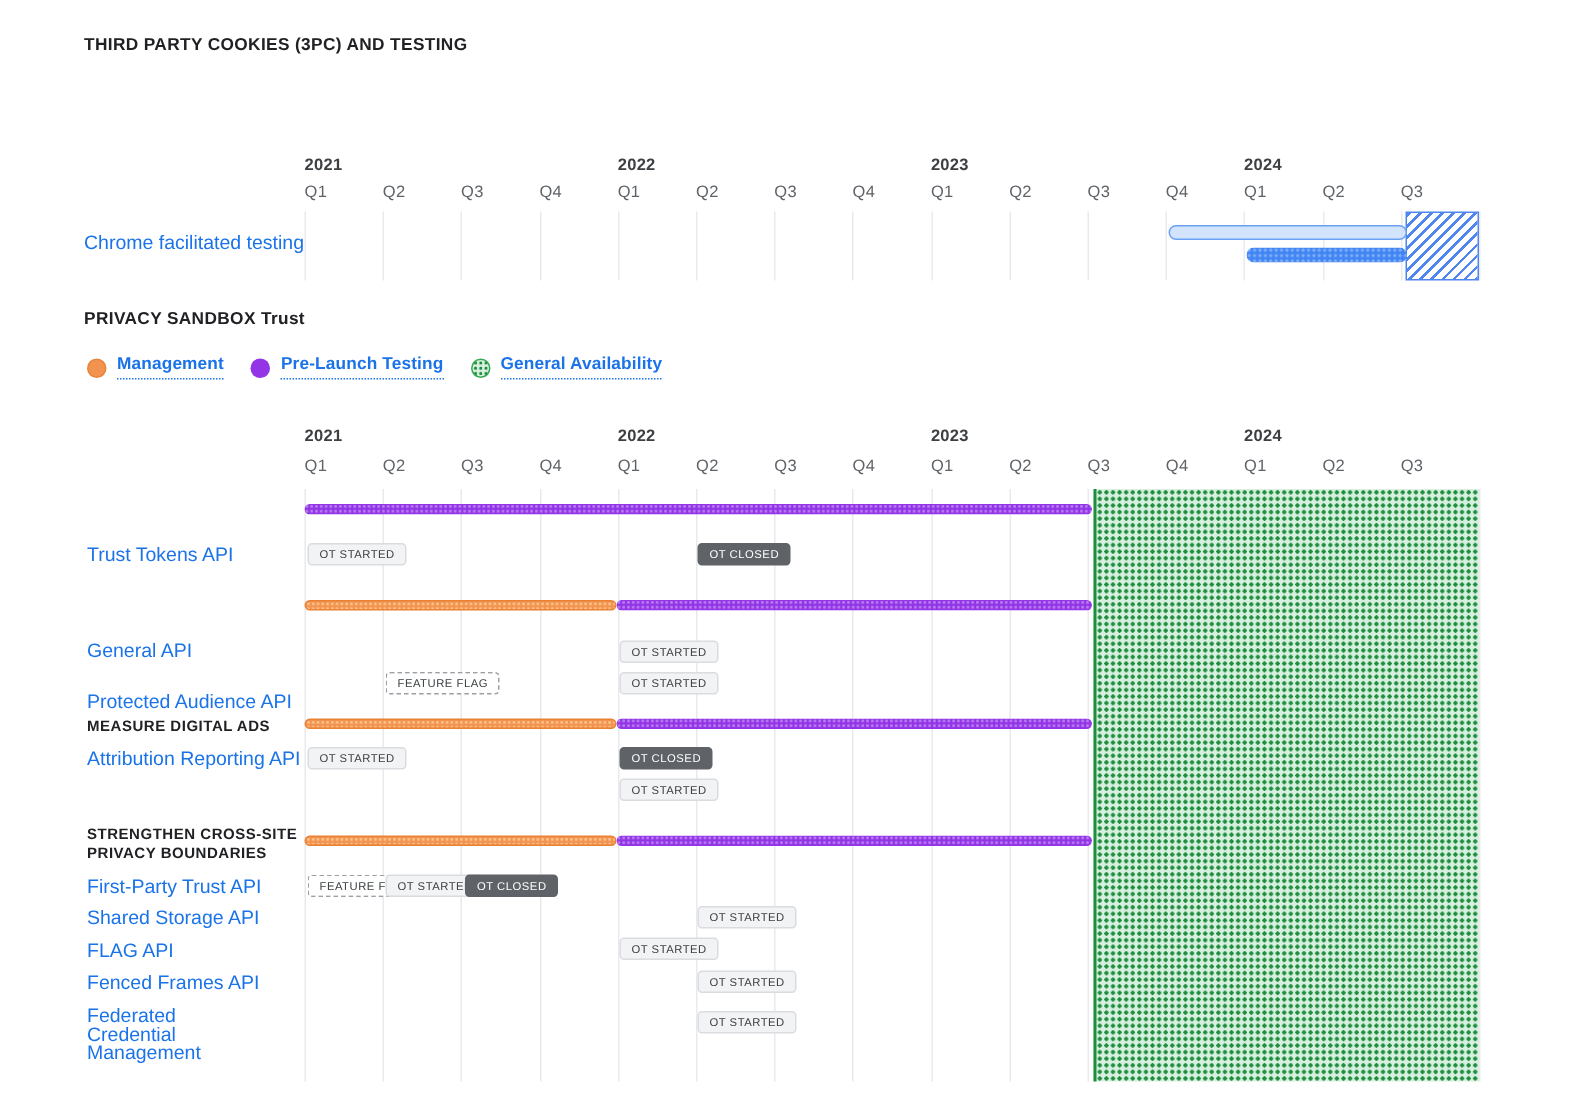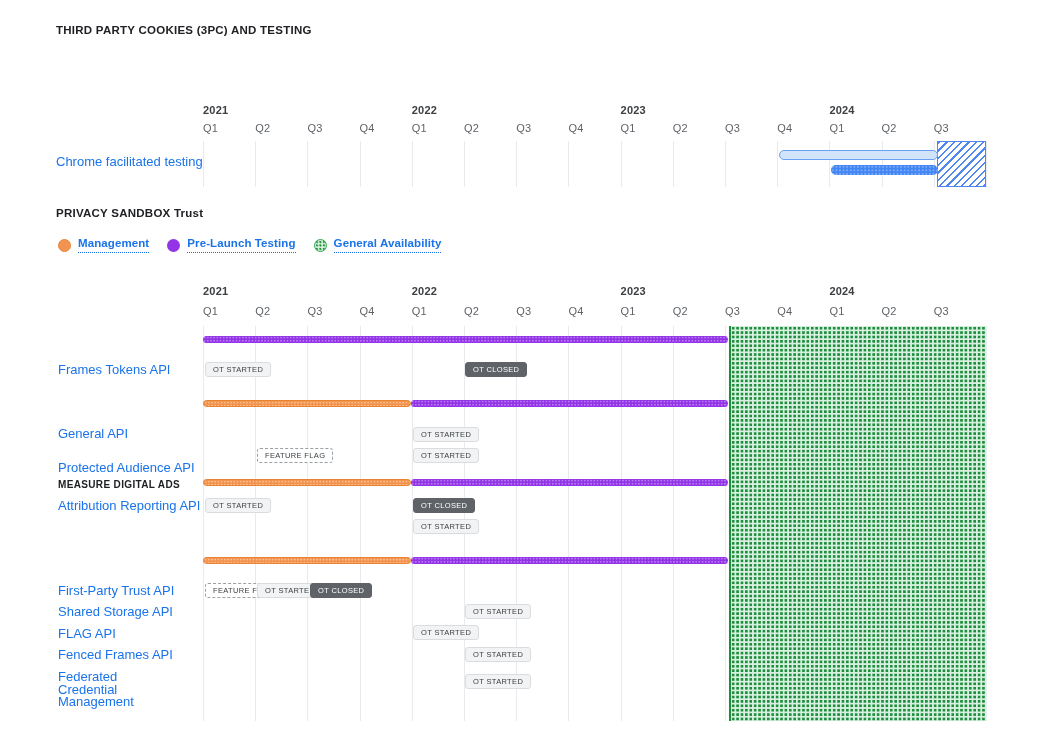--- a/index.html
+++ b/index.html
@@ -296,28 +296,30 @@
       <div class="gridline" style="left: 725px; top: 326px; height: 395px;"></div>
       <div class="gridline" style="left: 777.2px; top: 326px; height: 395px;"></div>
       <div class="gridline" style="left: 829.4px; top: 326px; height: 395px;"></div>
       <div class="gridline" style="left: 881.6px; top: 326px; height: 395px;"></div>
       <div class="gridline" style="left: 933.8px; top: 326px; height: 395px;"></div>
       <div class="gridline" style="left: 986px; top: 326px; height: 395px;"></div>
     </div>
 
   <div class="dots-green" style="left:729px; top:326px; width:257px; height:395px;"></div>
 
-  <div class="row-label api" style="left:58px; top:364px;">Frames Tokens API</div>
+  <div class="row-label api" style="left:58px; top:364px;">Trust Tokens API</div>
 
   <div class="row-label api" style="left:58px; top:428px;">General API</div>
   <div class="row-label api" style="left:58px; top:462px;">Protected Audience API</div>
 
   <div class="row-label group" style="left:58px; top:479px; width:160px;">MEASURE DIGITAL ADS</div>
   <div class="row-label api" style="left:58px; top:500px;">Attribution Reporting API</div>
 
+  <div class="row-label group" style="left:58px; top:551px; width:160px;">STRENGTHEN CROSS-SITE
+PRIVACY BOUNDARIES</div>
   <div class="row-label api" style="left:58px; top:585px;">First-Party Trust API</div>
   <div class="row-label api" style="left:58px; top:606px;">Shared Storage API</div>
   <div class="row-label api" style="left:58px; top:628px;">FLAG API</div>
   <div class="row-label api" style="left:58px; top:649px;">Fenced Frames API</div>
   <div class="row-label api" style="left:58px; top:671px; width:120px;">Federated Credential
 Management</div>
 
   <div class="bar bar-purple" style="left:203px; top:336px; width:525px;"></div>
 
   <div class="bar bar-orange" style="left:203px; top:400px; width:208px;"></div>

